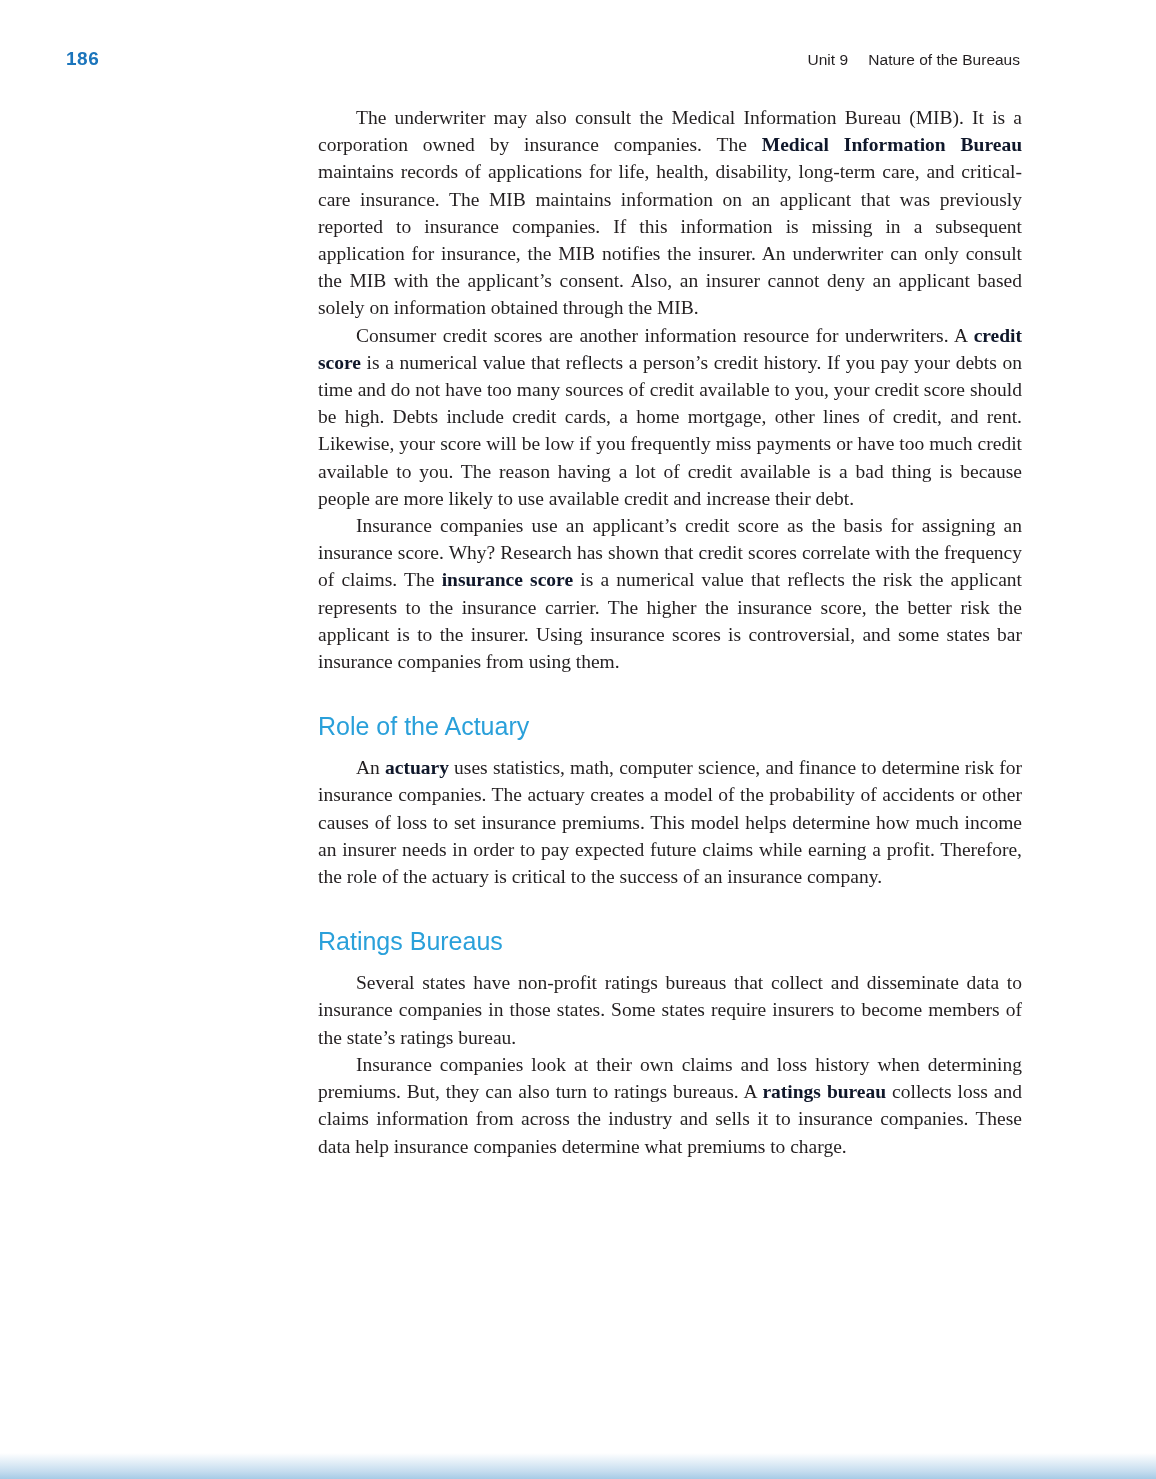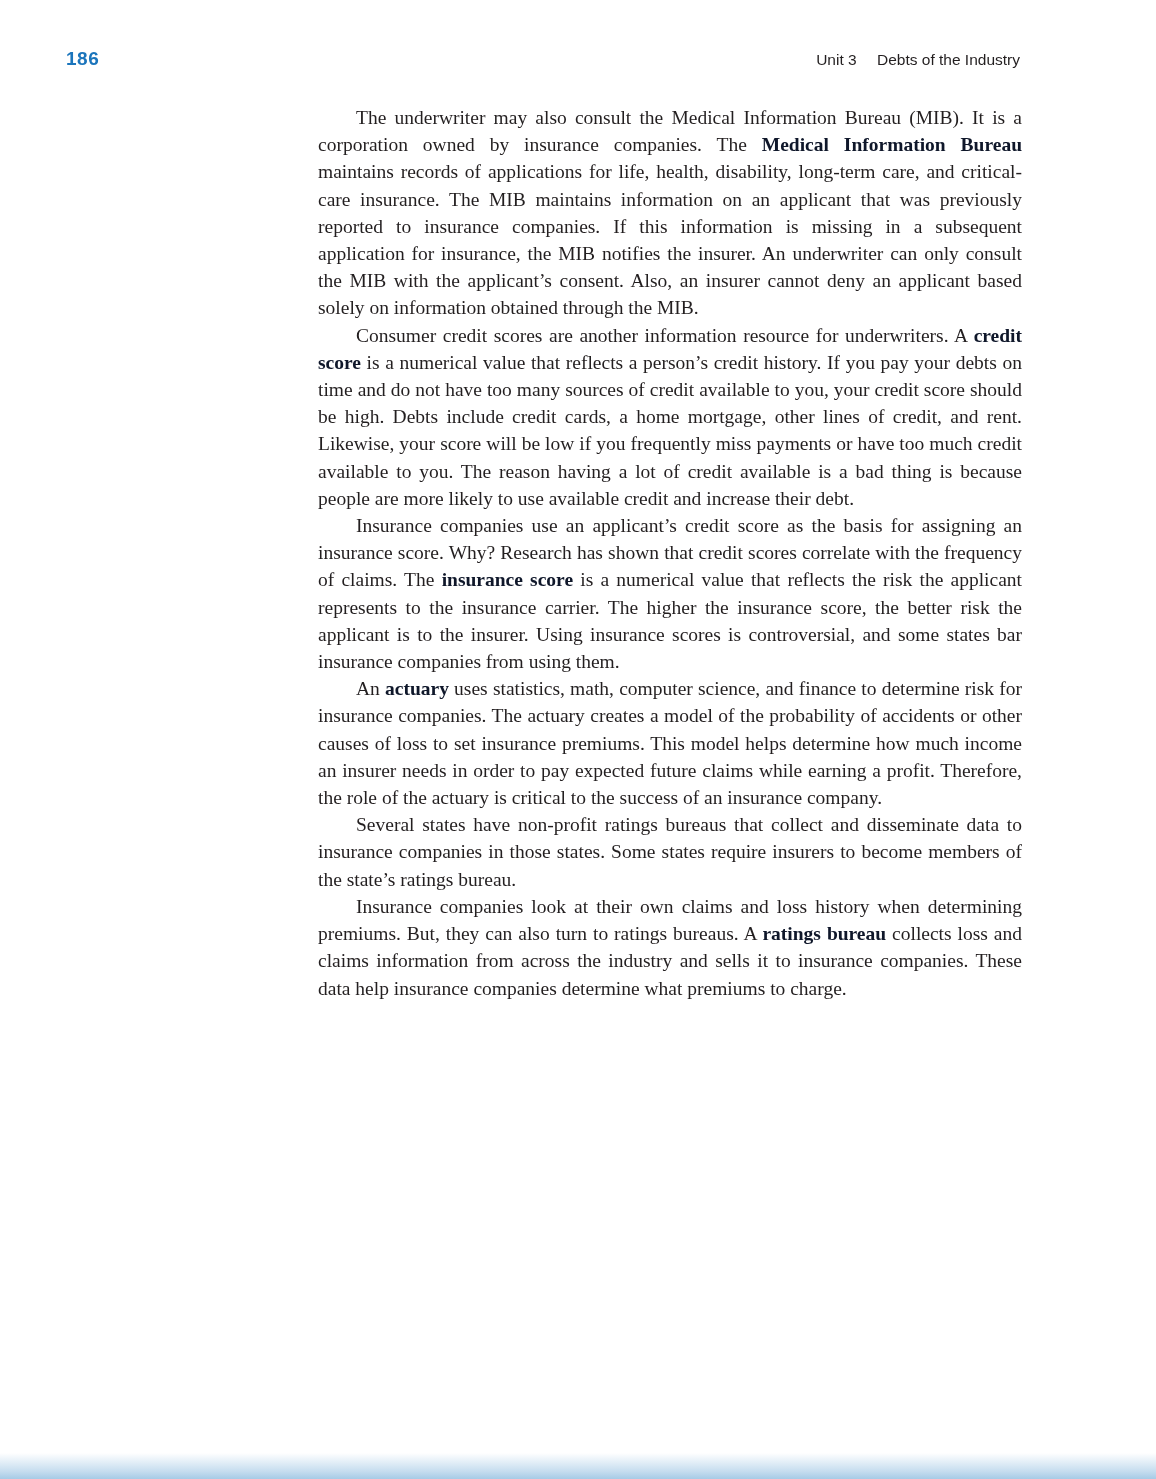--- a/index.html
+++ b/index.html
@@ -65,33 +65,35 @@
   }
 </style>
 </head>
 <body>
 
 <div class="page">
 
   <header class="page-header">
     <span class="page-number">186</span>
     <span class="running-head">
-      <span class="unit-label">Unit 3</span>
-      <span class="unit-title">Debts of the Industry</span>
+      <span class="unit-label">Unit 9</span>
+      <span class="unit-title">Nature of the Bureaus</span>
     </span>
   </header>
 
   <main class="content">
     <p><span>The underwriter may also consult the Medical Information Bureau (MIB). It is a corporation owned by insurance companies. The </span><span class="run-term">Medical Information Bureau</span><span> maintains records of applications for life, health, disability, long-term care, and critical-care insurance. The MIB maintains information on an applicant that was previously reported to insurance companies. If this information is missing in a subsequent application for insurance, the MIB notifies the insurer. An underwriter can only consult the MIB with the applicant’s consent. Also, an insurer cannot deny an applicant based solely on information obtained through the MIB.</span></p>
     <p><span>Consumer credit scores are another information resource for underwriters. A </span><span class="run-term">credit score</span><span> is a numerical value that reflects a person’s credit history. If you pay your debts on time and do not have too many sources of credit available to you, your credit score should be high. Debts include credit cards, a home mortgage, other lines of credit, and rent. Likewise, your score will be low if you frequently miss payments or have too much credit available to you. The reason having a lot of credit available is a bad thing is because people are more likely to use available credit and increase their debt.</span></p>
     <p><span>Insurance companies use an applicant’s credit score as the basis for assigning an insurance score. Why? Research has shown that credit scores correlate with the frequency of claims. The </span><span class="run-term">insurance score</span><span> is a numerical value that reflects the risk the applicant represents to the insurance carrier. The higher the insurance score, the better risk the applicant is to the insurer. Using insurance scores is controversial, and some states bar insurance companies from using them.</span></p>
 
+    <h2 class="section-heading">Role of the Actuary</h2>
 
     <p><span>An </span><span class="run-term">actuary</span><span> uses statistics, math, computer science, and finance to determine risk for insurance companies. The actuary creates a model of the probability of accidents or other causes of loss to set insurance premiums. This model helps determine how much income an insurer needs in order to pay expected future claims while earning a profit. Therefore, the role of the actuary is critical to the success of an insurance company.</span></p>
 
+    <h2 class="section-heading">Ratings Bureaus</h2>
 
     <p><span>Several states have non-profit ratings bureaus that collect and disseminate data to insurance companies in those states. Some states require insurers to become members of the state’s ratings bureau.</span></p>
     <p><span>Insurance companies look at their own claims and loss history when determining premiums. But, they can also turn to ratings bureaus. A </span><span class="run-term">ratings bureau</span><span> collects loss and claims information from across the industry and sells it to insurance companies. These data help insurance companies determine what premiums to charge.</span></p>
   </main>
 
   <div class="bottom-bar"></div>
 
 </div>
 
 </body></html>

